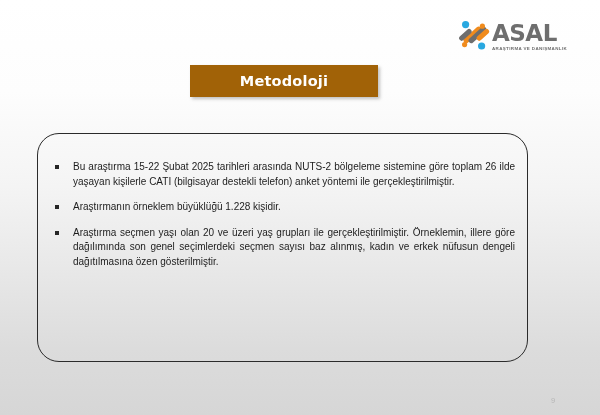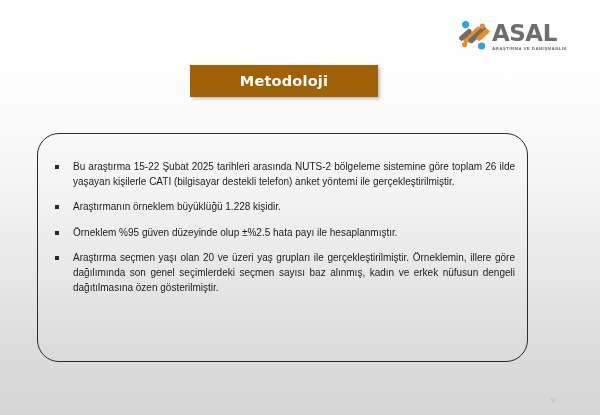--- a/index.html
+++ b/index.html
@@ -179,24 +179,20 @@
     <div class="bullet-item">
       <span class="bullet-marker"></span>
       <span class="bullet-text">Bu araştırma 15-22 Şubat 2025 tarihleri arasında NUTS-2 bölgeleme sistemine göre toplam 26 ilde yaşayan kişilerle CATI (bilgisayar destekli telefon) anket yöntemi ile gerçekleştirilmiştir.</span>
     </div>
 
     <div class="bullet-item">
       <span class="bullet-marker"></span>
       <span class="bullet-text">Araştırmanın örneklem büyüklüğü 1.228 kişidir.</span>
     </div>
 
-    <div class="bullet-item">
-      <span class="bullet-marker"></span>
-      <span class="bullet-text">Örneklem %95 güven düzeyinde olup ±%2.5 hata payı ile hesaplanmıştır.</span>
-    </div>
 
 
     <div class="bullet-item">
       <span class="bullet-marker"></span>
       <span class="bullet-text">Araştırma seçmen yaşı olan 20 ve üzeri yaş grupları ile gerçekleştirilmiştir. Örneklemin, illere göre dağılımında son genel seçimlerdeki seçmen sayısı baz alınmış, kadın ve erkek nüfusun dengeli dağıtılmasına özen gösterilmiştir.</span>
     </div>
 
   </div>
 
   <div class="page-number">9</div>

